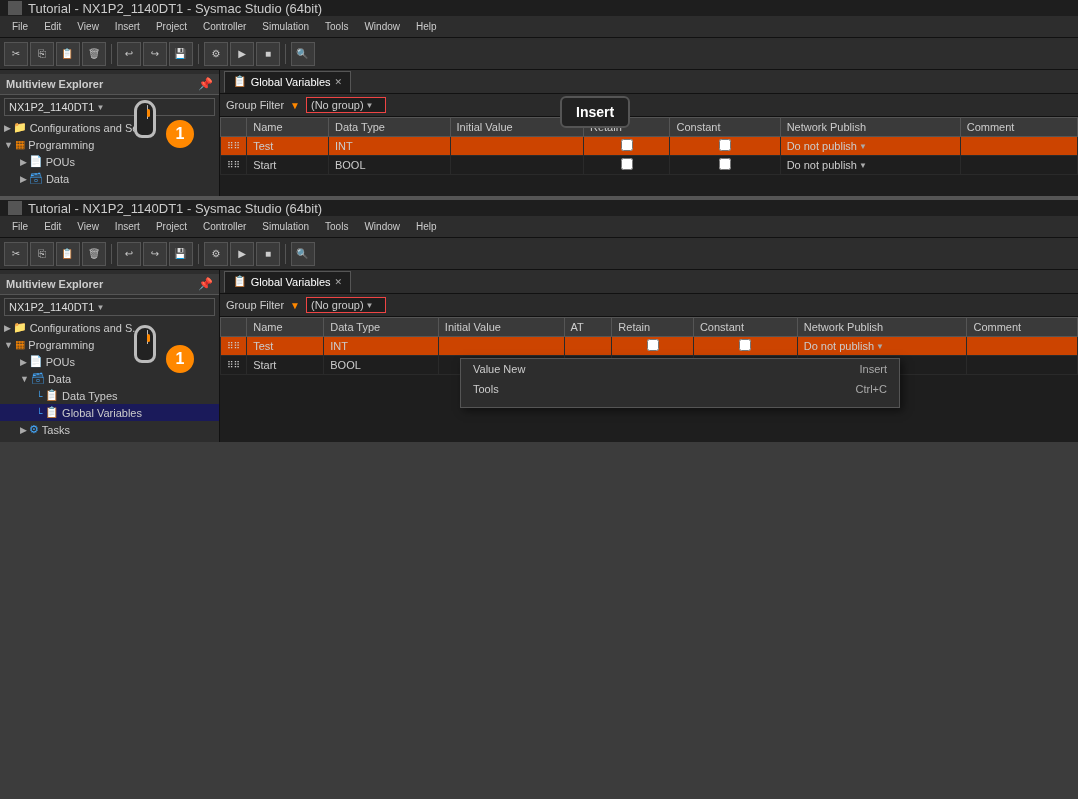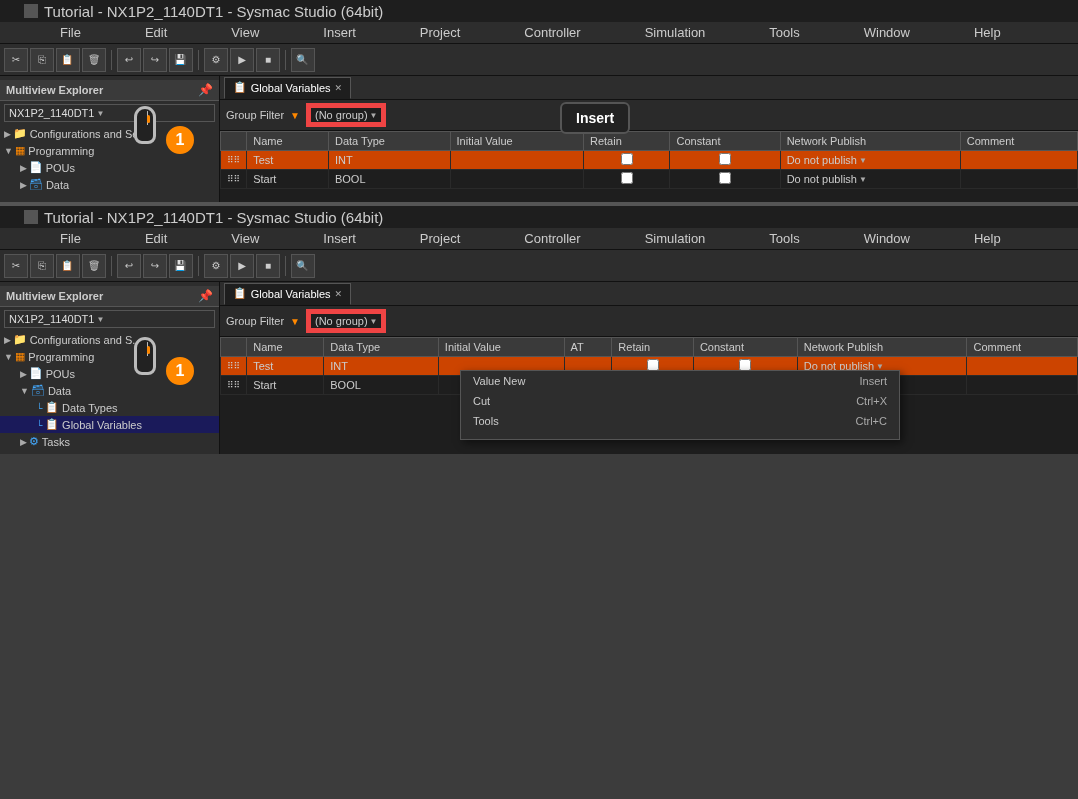--- a/index.html
+++ b/index.html
@@ -1,24 +1,24 @@
 <!DOCTYPE html>
 <html><head>
   <meta charset="utf-8">
   <style>
     * { margin: 0; padding: 0; box-sizing: border-box; }
     body { font-family: 'Segoe UI', Tahoma, sans-serif; font-size: 11px; background: #3c3c3c; color: #ddd; width: 1078px; height: 799px; overflow: hidden; }
 
     
-    .title-bar { background: #1e1e1e; color: #ccc; padding: 4px 24px; font-size: 15px; display: flex; align-items: center; gap: 6px; height: 22px; }
+    .title-bar { background: #1e1e1e; color: #ccc; padding: 4px 8px; font-size: 13px; display: flex; align-items: center; gap: 6px; height: 16px; }
     .title-bar-icon { width: 14px; height: 14px; background: #555; display: inline-block; }
 
     
     .menu-bar { background: #2d2d2d; display: flex; align-items: center; height: 22px; padding: 0 4px; border-bottom: 1px solid #111; }
-    .menu-item { color: #ccc; padding: 2px 8px; font-size: 13px; cursor: pointer; margin-left: 48px; }
+    .menu-item { color: #ccc; padding: 2px 8px; font-size: 10px; cursor: pointer; }
 
     
     .toolbar { background: #2d2d2d; height: 32px; display: flex; align-items: center; padding: 2px 4px; gap: 2px; border-bottom: 1px solid #111; }
     .tool-btn { width: 24px; height: 24px; background: #3a3a3a; border: 1px solid #555; color: #ccc; display: flex; align-items: center; justify-content: center; cursor: pointer; font-size: 10px; }
     .tool-sep { width: 1px; height: 20px; background: #555; margin: 0 3px; }
 
     
     .sidebar { width: 220px; background: #2d2d2d; border-right: 1px solid #111; display: flex; flex-direction: column; padding: 4px 0; }
     .sidebar-header { color: #ccc; padding: 3px 6px; font-size: 11px; display: flex; align-items: center; justify-content: space-between; background: #3a3a3a; border-bottom: 1px solid #555; }
     .sidebar-header-title { font-weight: bold; }
@@ -38,21 +38,21 @@
     
     .tab-bar { display: flex; align-items: center; background: #2d2d2d; border-bottom: 1px solid #111; height: 24px; padding: 0 4px; }
     .tab { display: flex; align-items: center; gap: 4px; padding: 2px 8px; background: #3a3a3a; border: 1px solid #555; color: #ccc; cursor: pointer; font-size: 11px; height: 22px; }
     .tab.active { background: #1e1e1e; border-bottom: 1px solid #1e1e1e; color: #fff; }
     .tab-close { font-size: 9px; color: #aaa; cursor: pointer; }
 
     
     .group-filter-bar { display: flex; align-items: center; gap: 6px; padding: 3px 6px; background: #2a2a2a; border-bottom: 1px solid #111; }
     .filter-label { color: #ccc; font-size: 11px; }
     .filter-icon { color: #f80; font-size: 10px; }
-    .filter-dropdown { display: flex; align-items: center; gap: 2px; background: #1e1e1e; border: 5px solid #ef4444; padding: 1px 4px; color: #ccc; font-size: 11px; min-width: 80px; cursor: pointer; }
+    .filter-dropdown { display: flex; align-items: center; gap: 2px; background: #1e1e1e; border: 1px solid #ef4444; padding: 1px 4px; color: #ccc; font-size: 11px; min-width: 80px; cursor: pointer; }
     .filter-arrow { font-size: 8px; color: #aaa; }
 
     
     .var-table { width: 100%; border-collapse: collapse; font-size: 11px; }
     .var-table th { background: #3a3a3a; color: #ccc; padding: 3px 6px; border: 1px solid #555; text-align: left; font-weight: normal; white-space: nowrap; }
     .var-table td { background: #1e1e1e; color: #ccc; padding: 2px 6px; border: 1px solid #2a2a2a; white-space: nowrap; }
     .var-table tr.selected-orange td { background: #cc4400; }
     .row-handle { color: #555; font-size: 9px; }
     .checkbox-cell { text-align: center; }
     .checkbox-cell input { width: 12px; height: 12px; }
@@ -397,24 +397,20 @@
         </tbody>
       </table>
     </div>
 
     <div class="context-menu" style="top:88px; left:240px;">
       <div class="ctx-item">
         <span>Value New</span>
         <span class="ctx-shortcut">Insert</span>
       </div>
       <div class="ctx-item">
-        <span>Cut</span>
-        <span class="ctx-shortcut">Ctrl+X</span>
-      </div>
-      <div class="ctx-item">
         <span>Tools</span>
         <span class="ctx-shortcut">Ctrl+C</span>
       </div>
       <div class="ctx-item">
         
         
       </div>
 
     </div>
 

